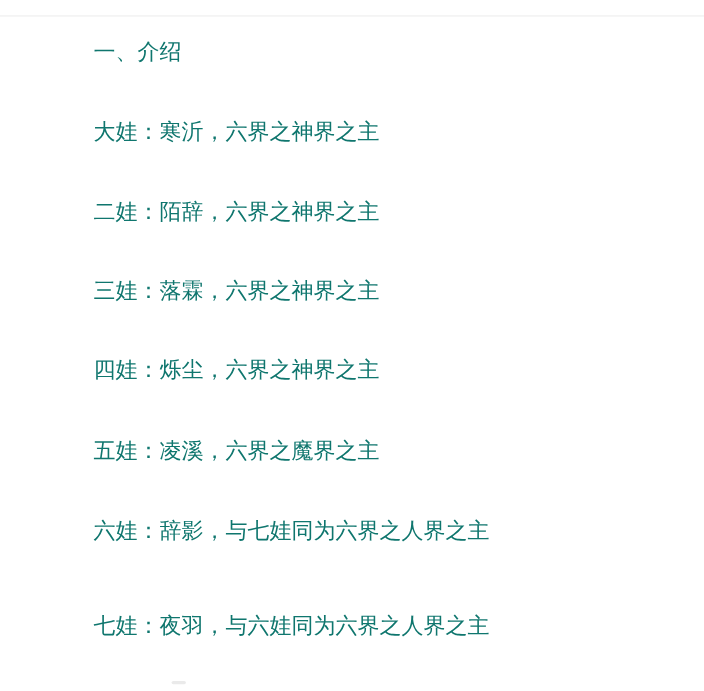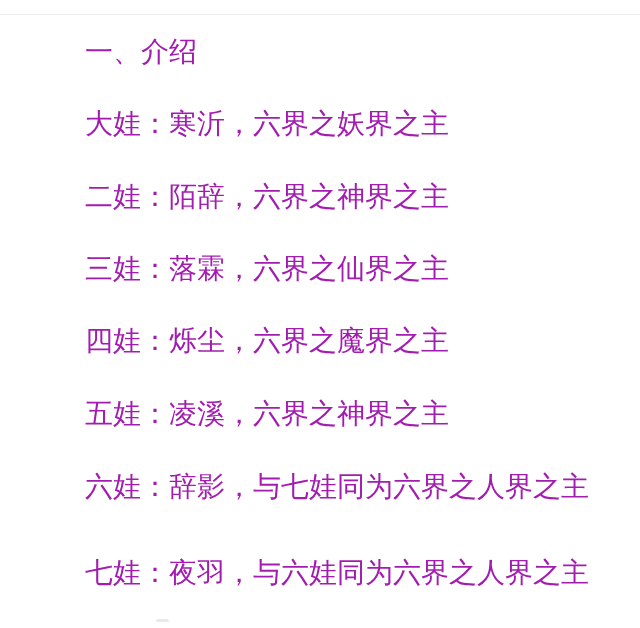--- a/index.html
+++ b/index.html
@@ -19,23 +19,23 @@
     position: absolute;
     top: 14px;
     left: 0;
     width: 640px;
     height: 1px;
     background: #ededed;
   }
   .text {
     position: absolute;
     left: 85px;
-    font-size: 28px;
+    font-size: 20px;
     line-height: 1;
-    color: #a21caf;
+    color: #0f766e;
     letter-spacing: 0px;
     white-space: nowrap;
     font-weight: 400;
   }
   .heading { top: 38px; }
   .l1 { top: 110px; }
   .l2 { top: 183px; text-align: center; }
   .l3 { top: 255px; }
   .l4 { top: 327px; }
   .l5 { top: 400px; }
@@ -53,28 +53,28 @@
   }
 </style>
 </head>
 <body>
 
 <div class="page">
   <div class="divider"></div>
 
   <div class="text heading">一、介绍</div>
 
-  <div class="text l1">大娃：寒沂，六界之妖界之主</div>
+  <div class="text l1">大娃：寒沂，六界之神界之主</div>
 
   <div class="text l2">二娃：陌辞，六界之神界之主</div>
 
-  <div class="text l3">三娃：落霖，六界之仙界之主</div>
+  <div class="text l3">三娃：落霖，六界之神界之主</div>
 
-  <div class="text l4">四娃：烁尘，六界之魔界之主</div>
+  <div class="text l4">四娃：烁尘，六界之神界之主</div>
 
-  <div class="text l5">五娃：凌溪，六界之神界之主</div>
+  <div class="text l5">五娃：凌溪，六界之魔界之主</div>
 
   <div class="text l6">六娃：辞影，与七娃同为六界之人界之主</div>
 
   <div class="text l7">七娃：夜羽，与六娃同为六界之人界之主</div>
 
   <div class="artifact"></div>
 </div>
 
 </body></html>

